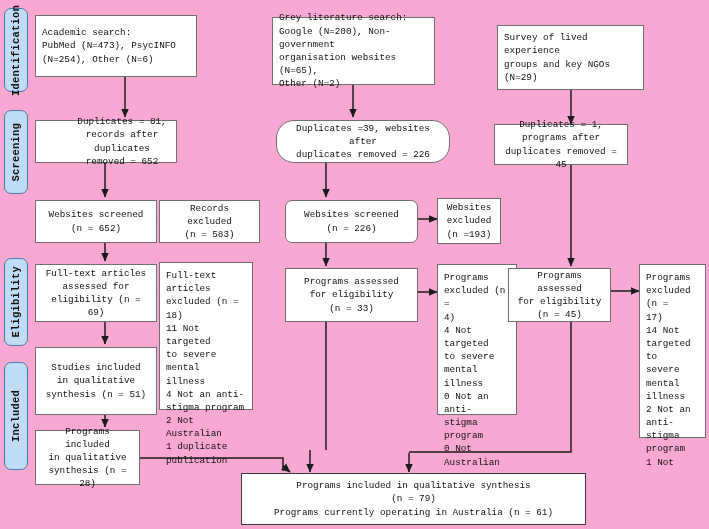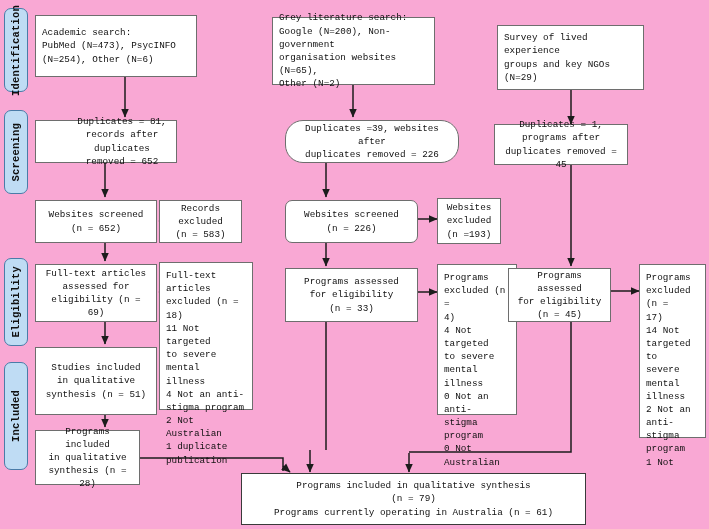--- a/index.html
+++ b/index.html
@@ -142,21 +142,21 @@
     </div>
   </div>
 
   <div class="box center" style="left:35px; top:200px; width:122px; height:43px;">
     <div class="pad">
       <span class="line">Websites screened</span>
       <span class="line">(n = 652)</span>
     </div>
   </div>
 
-  <div class="box center" style="left:159px; top:200px; width:83px; height:43px;">
+  <div class="box center" style="left:159px; top:200px; width:101px; height:43px;">
     <div class="pad">
       <span class="line">Records excluded</span>
       <span class="line">(n = 583)</span>
     </div>
   </div>
 
   <div class="box center" style="left:35px; top:264px; width:122px; height:58px;">
     <div class="pad">
       <span class="line">Full-text articles</span>
       <span class="line">assessed for</span>
@@ -197,21 +197,21 @@
 
   <div class="box left" style="left:272px; top:17px; width:163px; height:68px;">
     <div class="pad">
       <span class="line">Grey literature search:</span>
       <span class="line">Google (N=200), Non-government</span>
       <span class="line">organisation websites (N=65),</span>
       <span class="line">Other (N=2)</span>
     </div>
   </div>
 
-  <div class="box center" style="left:285px; top:120px; width:174px; height:43px;border-radius:18px;">
+  <div class="box center" style="left:276px; top:120px; width:174px; height:43px;border-radius:18px;">
     <div class="pad">
       <span class="line">Duplicates =39, websites after</span>
       <span class="line">duplicates removed = 226</span>
     </div>
   </div>
 
   <div class="box center" style="left:285px; top:200px; width:133px; height:43px;border-radius:7px;">
     <div class="pad">
       <span class="line">Websites screened</span>
       <span class="line">(n = 226)</span>

